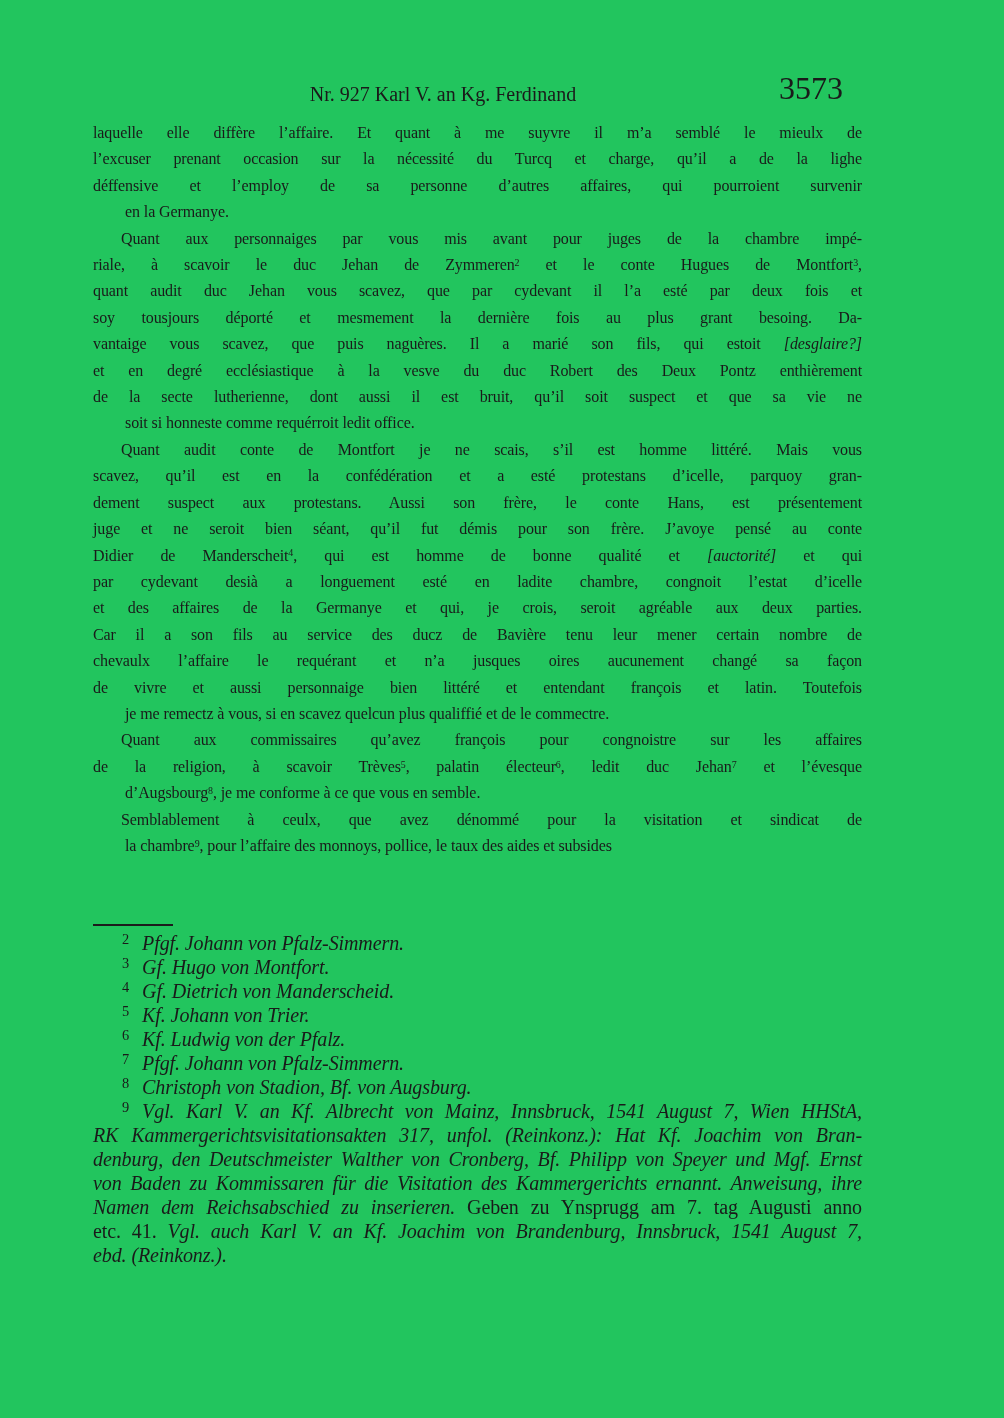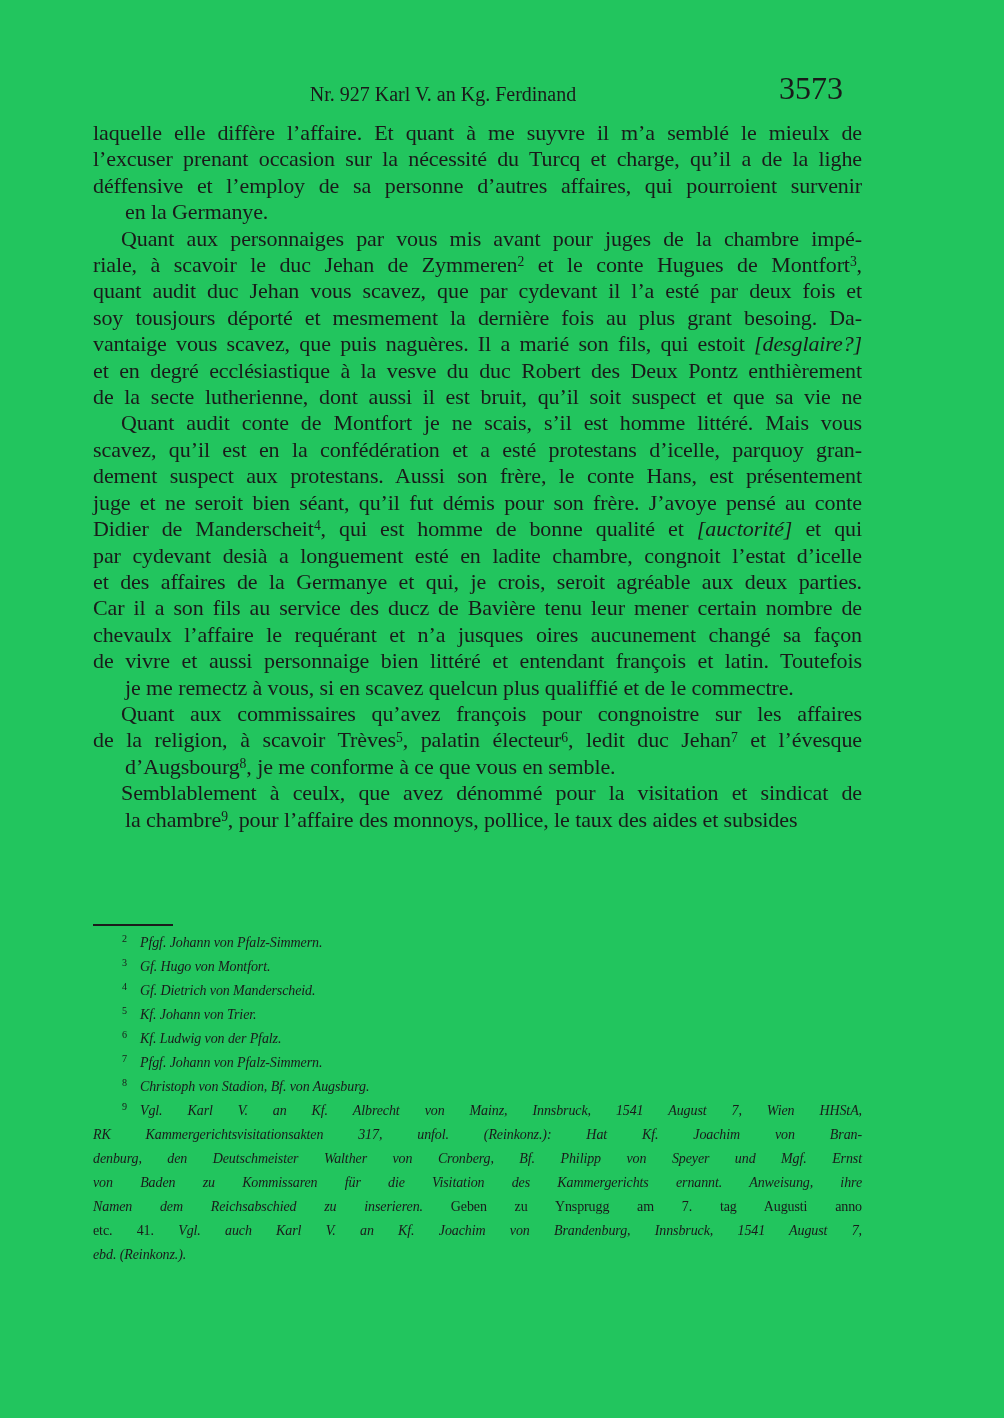--- a/index.html
+++ b/index.html
@@ -31,21 +31,21 @@
     top: 72px;
     right: 161px;
     font-size: 32px;
     line-height: 32px;
   }
   .body-text {
     position: absolute;
     top: 120px;
     left: 93px;
     width: 769px;
-    font-size: 22px;
+    font-size: 16px;
     line-height: 26.4px;
     letter-spacing: -0.1px;
   }
   .body-line {
     text-align: justify;
     text-align-last: justify;
   }
   .body-line.last {
     text-align-last: left;
     margin-left: 32px;
@@ -67,21 +67,21 @@
     top: 924px;
     left: 93px;
     width: 80px;
     border-top: 2px solid #1c1c1c;
   }
   .footnotes {
     position: absolute;
     top: 931px;
     left: 93px;
     width: 769px;
-    font-size: 14px;
+    font-size: 20px;
     line-height: 24px;
     letter-spacing: -0.1px;
   }
   .fn-line {
     text-align: left;
   }
   .fn-line.fill {
     text-align: justify;
     text-align-last: justify;
   }
@@ -111,20 +111,21 @@
       <div class="body-line">l’excuser prenant occasion sur la nécessité du Turcq et charge, qu’il a de la lighe</div>
       <div class="body-line">déffensive et l’employ de sa personne d’autres affaires, qui pourroient survenir</div>
       <div class="body-line last">en la Germanye.</div>
       <div class="body-line indent">Quant aux personnaiges par vous mis avant pour juges de la chambre impé-</div>
       <div class="body-line">riale, à scavoir le duc Jehan de Zymmeren<span class="sup">2</span> et le conte Hugues de Montfort<span class="sup">3</span>,</div>
       <div class="body-line">quant audit duc Jehan vous scavez, que par cydevant il l’a esté par deux fois et</div>
       <div class="body-line">soy tousjours déporté et mesmement la dernière fois au plus grant besoing. Da-</div>
       <div class="body-line">vantaige vous scavez, que puis naguères. Il a marié son fils, qui estoit <span class="it">[desglaire?]</span></div>
       <div class="body-line">et en degré ecclésiastique à la vesve du duc Robert des Deux Pontz enthièrement</div>
       <div class="body-line">de la secte lutherienne, dont aussi il est bruit, qu’il soit suspect et que sa vie ne</div>
+      <div class="body-line last">soit si honneste comme requérroit ledit office.</div>
       <div class="body-line indent">Quant audit conte de Montfort je ne scais, s’il est homme littéré. Mais vous</div>
       <div class="body-line">scavez, qu’il est en la confédération et a esté protestans d’icelle, parquoy gran-</div>
       <div class="body-line">dement suspect aux protestans. Aussi son frère, le conte Hans, est présentement</div>
       <div class="body-line">juge et ne seroit bien séant, qu’il fut démis pour son frère. J’avoye pensé au conte</div>
       <div class="body-line">Didier de Manderscheit<span class="sup">4</span>, qui est homme de bonne qualité et <span class="it">[auctorité]</span> et qui</div>
       <div class="body-line">par cydevant desià a longuement esté en ladite chambre, congnoit l’estat d’icelle</div>
       <div class="body-line">et des affaires de la Germanye et qui, je crois, seroit agréable aux deux parties.</div>
       <div class="body-line">Car il a son fils au service des ducz de Bavière tenu leur mener certain nombre de</div>
       <div class="body-line">chevaulx l’affaire le requérant et n’a jusques oires aucunement changé sa façon</div>
       <div class="body-line">de vivre et aussi personnaige bien littéré et entendant françois et latin. Toutefois</div>

